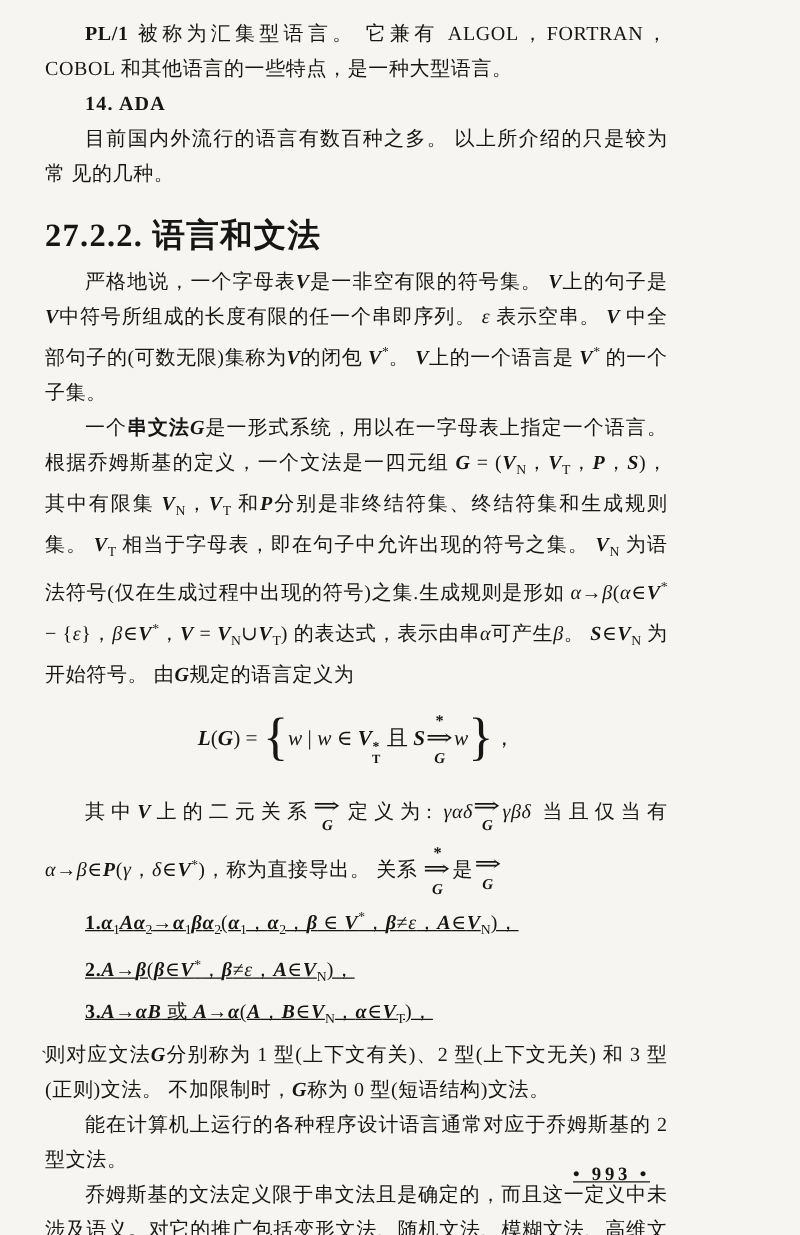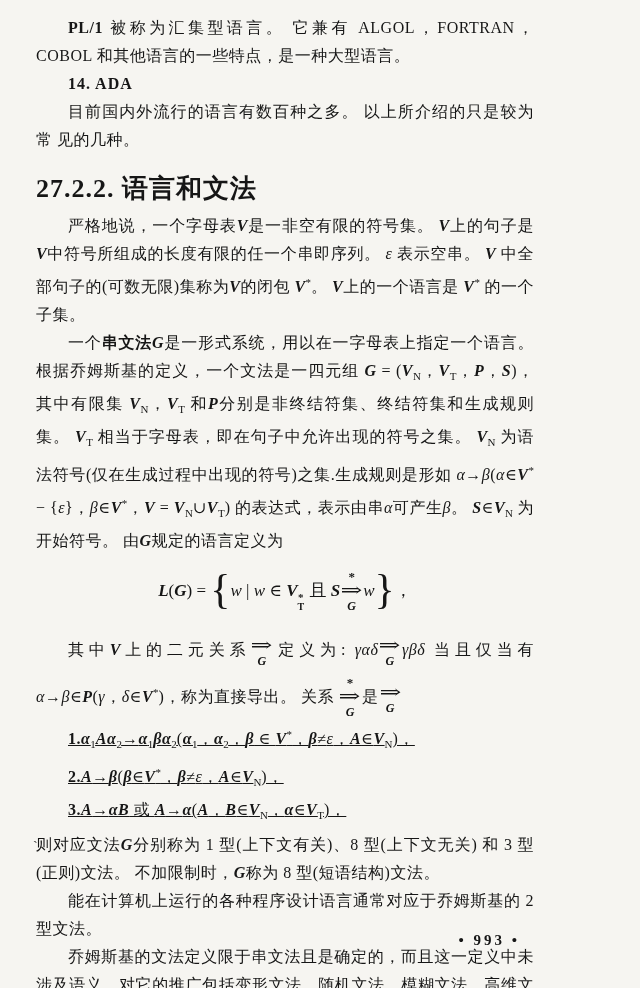--- a/index.html
+++ b/index.html
@@ -84,20 +84,21 @@
   .stk-tight{ vertical-align:-5px; margin:0 1px 0 0; }
   .stk-tight .stk-top{ font-size:11px; font-weight:bold; line-height:0.8; font-style:normal; }
   .stk-tight .stk-bot{ font-size:10px; font-weight:bold; font-style:normal; margin-top:0; }
   .page-number{
     position:absolute;
     top:926px;
     right:52px;
     font-weight:bold;
     font-size:15px;
     letter-spacing:3px;
+    text-decoration:underline;
   }
   .stray-mark{
     position:absolute;
     left:33px;
     top:833px;
     font-size:14px;
     color:#333;
   }
 </style>
 </head>
@@ -142,21 +143,21 @@
         <span class="stk-bot">G</span>
       </span></p>
 
 
   <div class="rules">
     <p class="rule"><span class="bd">1.</span><span class="it bd">α</span><span class="sub">1</span><span class="it bd">A</span><span class="it bd">α</span><span class="sub">2</span><span>→</span><span class="it bd">α</span><span class="sub">1</span><span class="it bd">β</span><span class="it bd">α</span><span class="sub">2</span><span>(</span><span class="it bd">α</span><span class="sub">1</span><span>，</span><span class="it bd">α</span><span class="sub">2</span><span>，</span><span class="it bd">β</span><span> ∈ </span><span class="it bd">V</span><span class="sup">*</span><span>，</span><span class="it bd">β</span><span>≠</span><span class="it">ε</span><span>，</span><span class="it bd">A</span><span>∈</span><span class="it bd">V</span><span class="sub">N</span><span>)，</span></p>
     <p class="rule"><span class="bd">2.</span><span class="it bd">A</span><span>→</span><span class="it bd">β</span><span>(</span><span class="it bd">β</span><span>∈</span><span class="it bd">V</span><span class="sup">*</span><span>，</span><span class="it bd">β</span><span>≠</span><span class="it">ε</span><span>，</span><span class="it bd">A</span><span>∈</span><span class="it bd">V</span><span class="sub">N</span><span>)，</span></p>
     <p class="rule"><span class="bd">3.</span><span class="it bd">A</span><span>→</span><span class="it bd">α</span><span class="it bd">B</span><span> 或 </span><span class="it bd">A</span><span>→</span><span class="it bd">α</span><span>(</span><span class="it bd">A</span><span>，</span><span class="it bd">B</span><span>∈</span><span class="it bd">V</span><span class="sub">N</span><span>，</span><span class="it bd">α</span><span>∈</span><span class="it bd">V</span><span class="sub">T</span><span>)，</span></p>
   </div>
 
-  <p class="para hang"><span>则对应文法</span><span class="it bd">G</span><span>分别称为 1 型(上下文有关)、8 型(上下文无关) 和 3 型(正则)文法。 不加限制时，</span><span class="it bd">G</span><span>称为 8 型(短语结构)文法。</span></p>
+  <p class="para hang"><span>则对应文法</span><span class="it bd">G</span><span>分别称为 1 型(上下文有关)、2 型(上下文无关) 和 3 型(正则)文法。 不加限制时，</span><span class="it bd">G</span><span>称为 0 型(短语结构)文法。</span></p>
 
   <p class="para"><span>能在计算机上运行的各种程序设计语言通常对应于乔姆斯基的 2 型文法。</span></p>
 
   <p class="para"><span>乔姆斯基的文法定义限于串文法且是确定的，而且这一定义中未涉及语义。对它的推广包括变形文法、随机文法、模糊文法、高维文法和属性文法等。</span></p>
 
   <span class="stray-mark">ˋ</span>
 
   <div class="page-number">• 993 •</div>
 
 </div>

